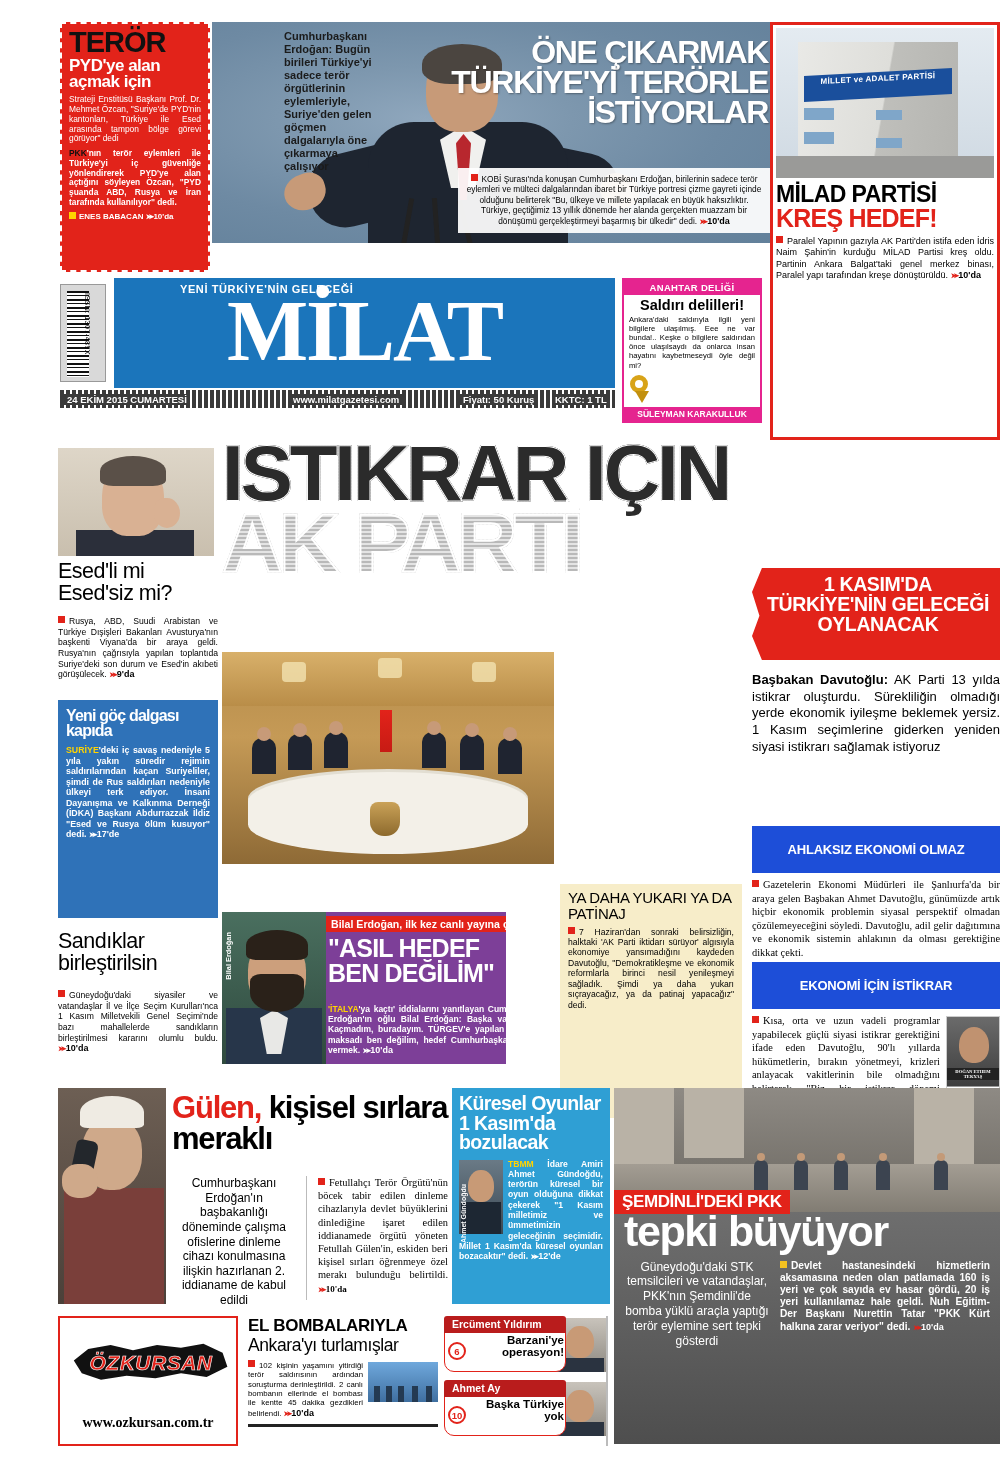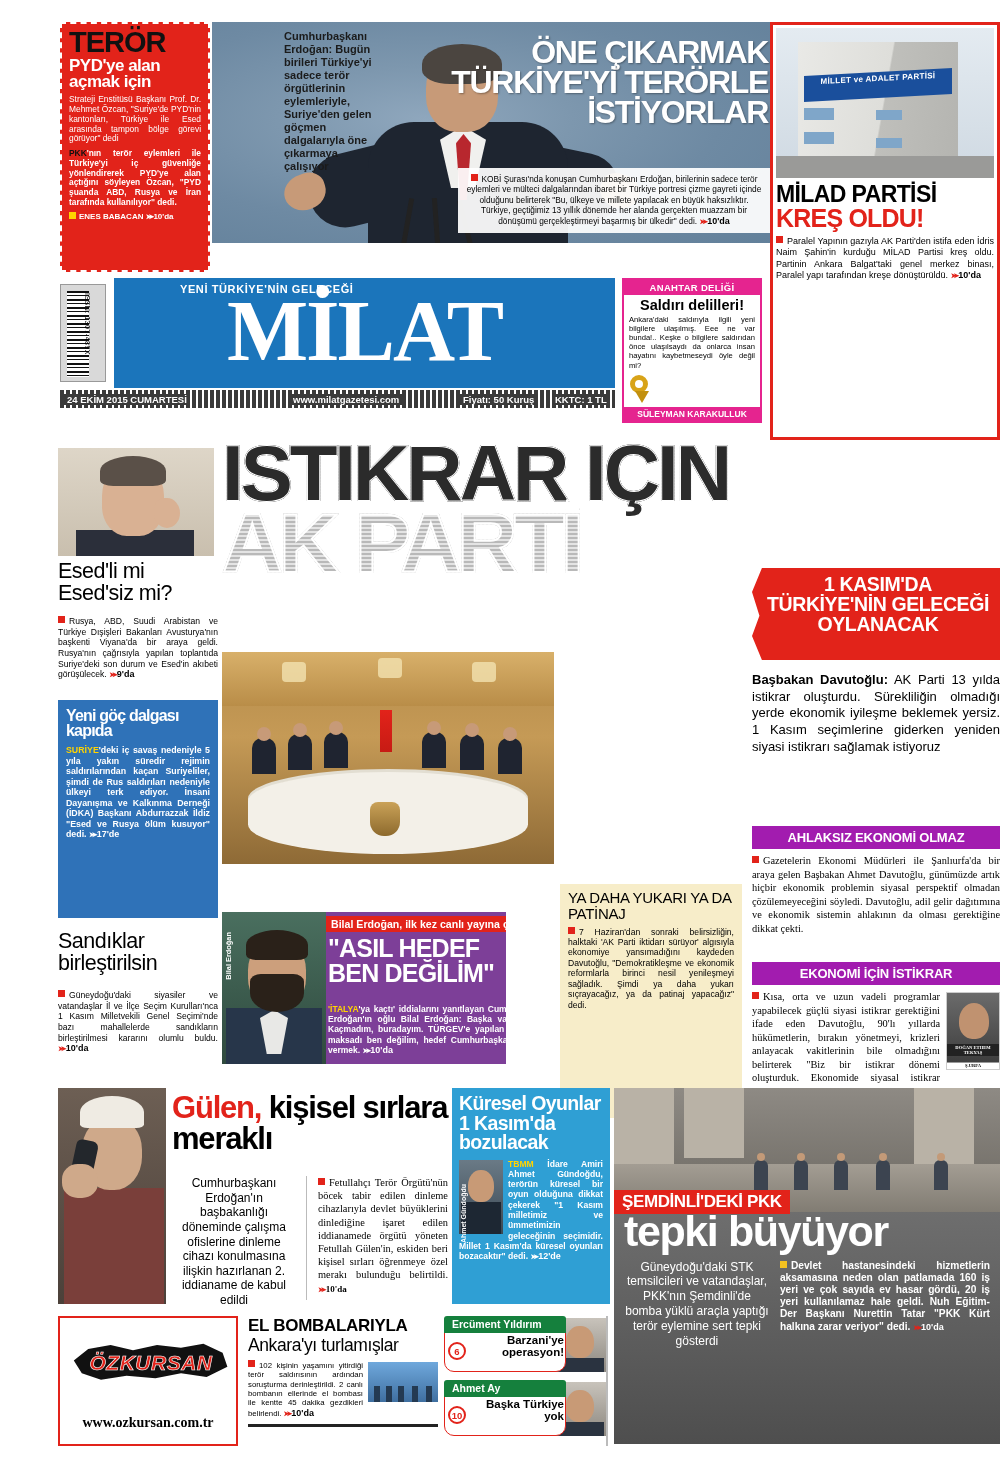--- a/index.html
+++ b/index.html
@@ -204,22 +204,22 @@
     font-size:19.5px; font-weight:bold; line-height:1.02; text-align:center;
     letter-spacing:-0.4px;
   }
   .dav-lead {
     left:752px; top:672px; width:248px;
     font-size:13px; line-height:1.28; text-align:justify;
   }
   .dav-lead b { font-weight:bold; }
 
   .rbox { left:752px; top:826px; width:248px; }
-  .rbox-head { background:#a21caf; color:#fff; font-size:13px; font-weight:bold;
-    text-align:center; padding:4px 0; letter-spacing:-0.2px; }
+  .rbox-head { background:#1d4ed8; color:#fff; font-size:13px; font-weight:bold;
+    text-align:center; padding:16px 0; letter-spacing:-0.2px; }
   .rbox-body { font-family:"Liberation Serif", serif; font-size:10.4px;
     line-height:1.3; margin-top:5px; text-align:justify; }
   .rbox2 { left:752px; top:962px; width:248px; }
   .col-thumb { float:right; width:54px; height:78px; margin:2px 0 2px 6px;
     background:linear-gradient(#6b6b6b,#3a3a3a); position:relative; border:1px solid #ccc; }
   .col-thumb .face { position:absolute; left:12px; top:10px; width:30px; height:36px;
     background:#c09270; border-radius:50% 50% 44% 44%; }
   .col-thumb .nm { position:absolute; left:0; bottom:13px; width:100%; background:#222; color:#fff;
     font-size:4.6px; font-weight:bold; text-align:center; padding:1px 0; line-height:1.1; }
   .col-thumb .loc { position:absolute; left:0; bottom:0; width:100%; background:#fff; color:#000;
@@ -349,21 +349,21 @@
   .eb-h1 { font-size:17px; font-weight:bold; letter-spacing:-0.3px; }
   .eb-h2 { font-size:17.5px; letter-spacing:-0.4px; margin-top:-1px; }
   .eb-body { font-size:7.8px; line-height:1.2; margin-top:4px; text-align:justify; }
   .eb-thumb { float:right; width:70px; height:40px; margin:2px 0 2px 5px;
     background:linear-gradient(#6fa8dc,#3f6fa0); position:relative; overflow:hidden; }
   .eb-thumb i { position:absolute; bottom:0; width:6px; height:16px; background:#243a52; }
   .eb-rule { width:190px; height:3px; background:#222; margin-top:5px; }
 
   .minicols { left:444px; top:1316px; width:166px; }
   .mini { position:relative; height:58px; margin-bottom:6px; }
-  .mini-band { position:absolute; left:0; top:0; width:122px; height:17px; background:#15803d;
+  .mini-band { position:absolute; left:0; top:0; width:122px; height:17px; background:#b91c1c;
     color:#fff; font-size:10.5px; font-weight:bold; padding:2px 0 0 8px;
     border-radius:3px 3px 0 0; }
   .mini-body { position:absolute; left:0; top:14px; width:122px; height:42px; background:#fff;
     border:1px solid #e2231a; border-radius:0 0 10px 10px; }
   .mini-txt { position:absolute; left:22px; top:18px; width:98px; text-align:right;
     font-size:11.5px; font-weight:bold; line-height:1.08; }
   .mini-num { position:absolute; left:4px; top:26px; width:18px; height:18px; border:2px solid #e2231a;
     border-radius:50%; color:#e2231a; font-size:9.5px; font-weight:bold; text-align:center; line-height:15px; }
   .mini-ph { position:absolute; left:110px; top:2px; width:52px; height:54px;
     background:linear-gradient(#c8c3bb,#8d8880); overflow:hidden; }
@@ -421,21 +421,21 @@
       <div class="mb-sky"></div>
       <div class="mb-bld"></div>
       <div class="mb-win" style="left:28px;top:80px;width:30px;height:12px;"></div>
       <div class="mb-win" style="left:28px;top:104px;width:30px;height:12px;"></div>
       <div class="mb-win" style="left:100px;top:82px;width:26px;height:10px;"></div>
       <div class="mb-win" style="left:100px;top:110px;width:26px;height:10px;"></div>
       <div class="mb-sign">MİLLET ve ADALET PARTİSİ</div>
       <div class="mb-road"></div>
     </div>
     <div class="milad-h1">MİLAD PARTİSİ</div>
-    <div class="milad-h2">KREŞ OLDU!</div>
+    <div class="milad-h2">KREŞ HEDEF!</div>
     <div class="milad-body">
       <span class="bullet-red"></span><span>Paralel Yapının gazıyla AK Parti'den istifa eden İdris Naim Şahin'in kurduğu MİLAD Partisi kreş oldu. Partinin Ankara Balgat'taki genel merkez binası, Paralel yapı tarafından kreşe dönüştürüldü.</span>
       <span class="arrow arrow-red pagenum">10'da</span>
     </div>
   </div>
 
   <div class="abs masthead">
     <div class="barcode">
       <div class="barcode-lines"></div>
       <div class="barcode-txt">ISSN: 1307-489X</div>

